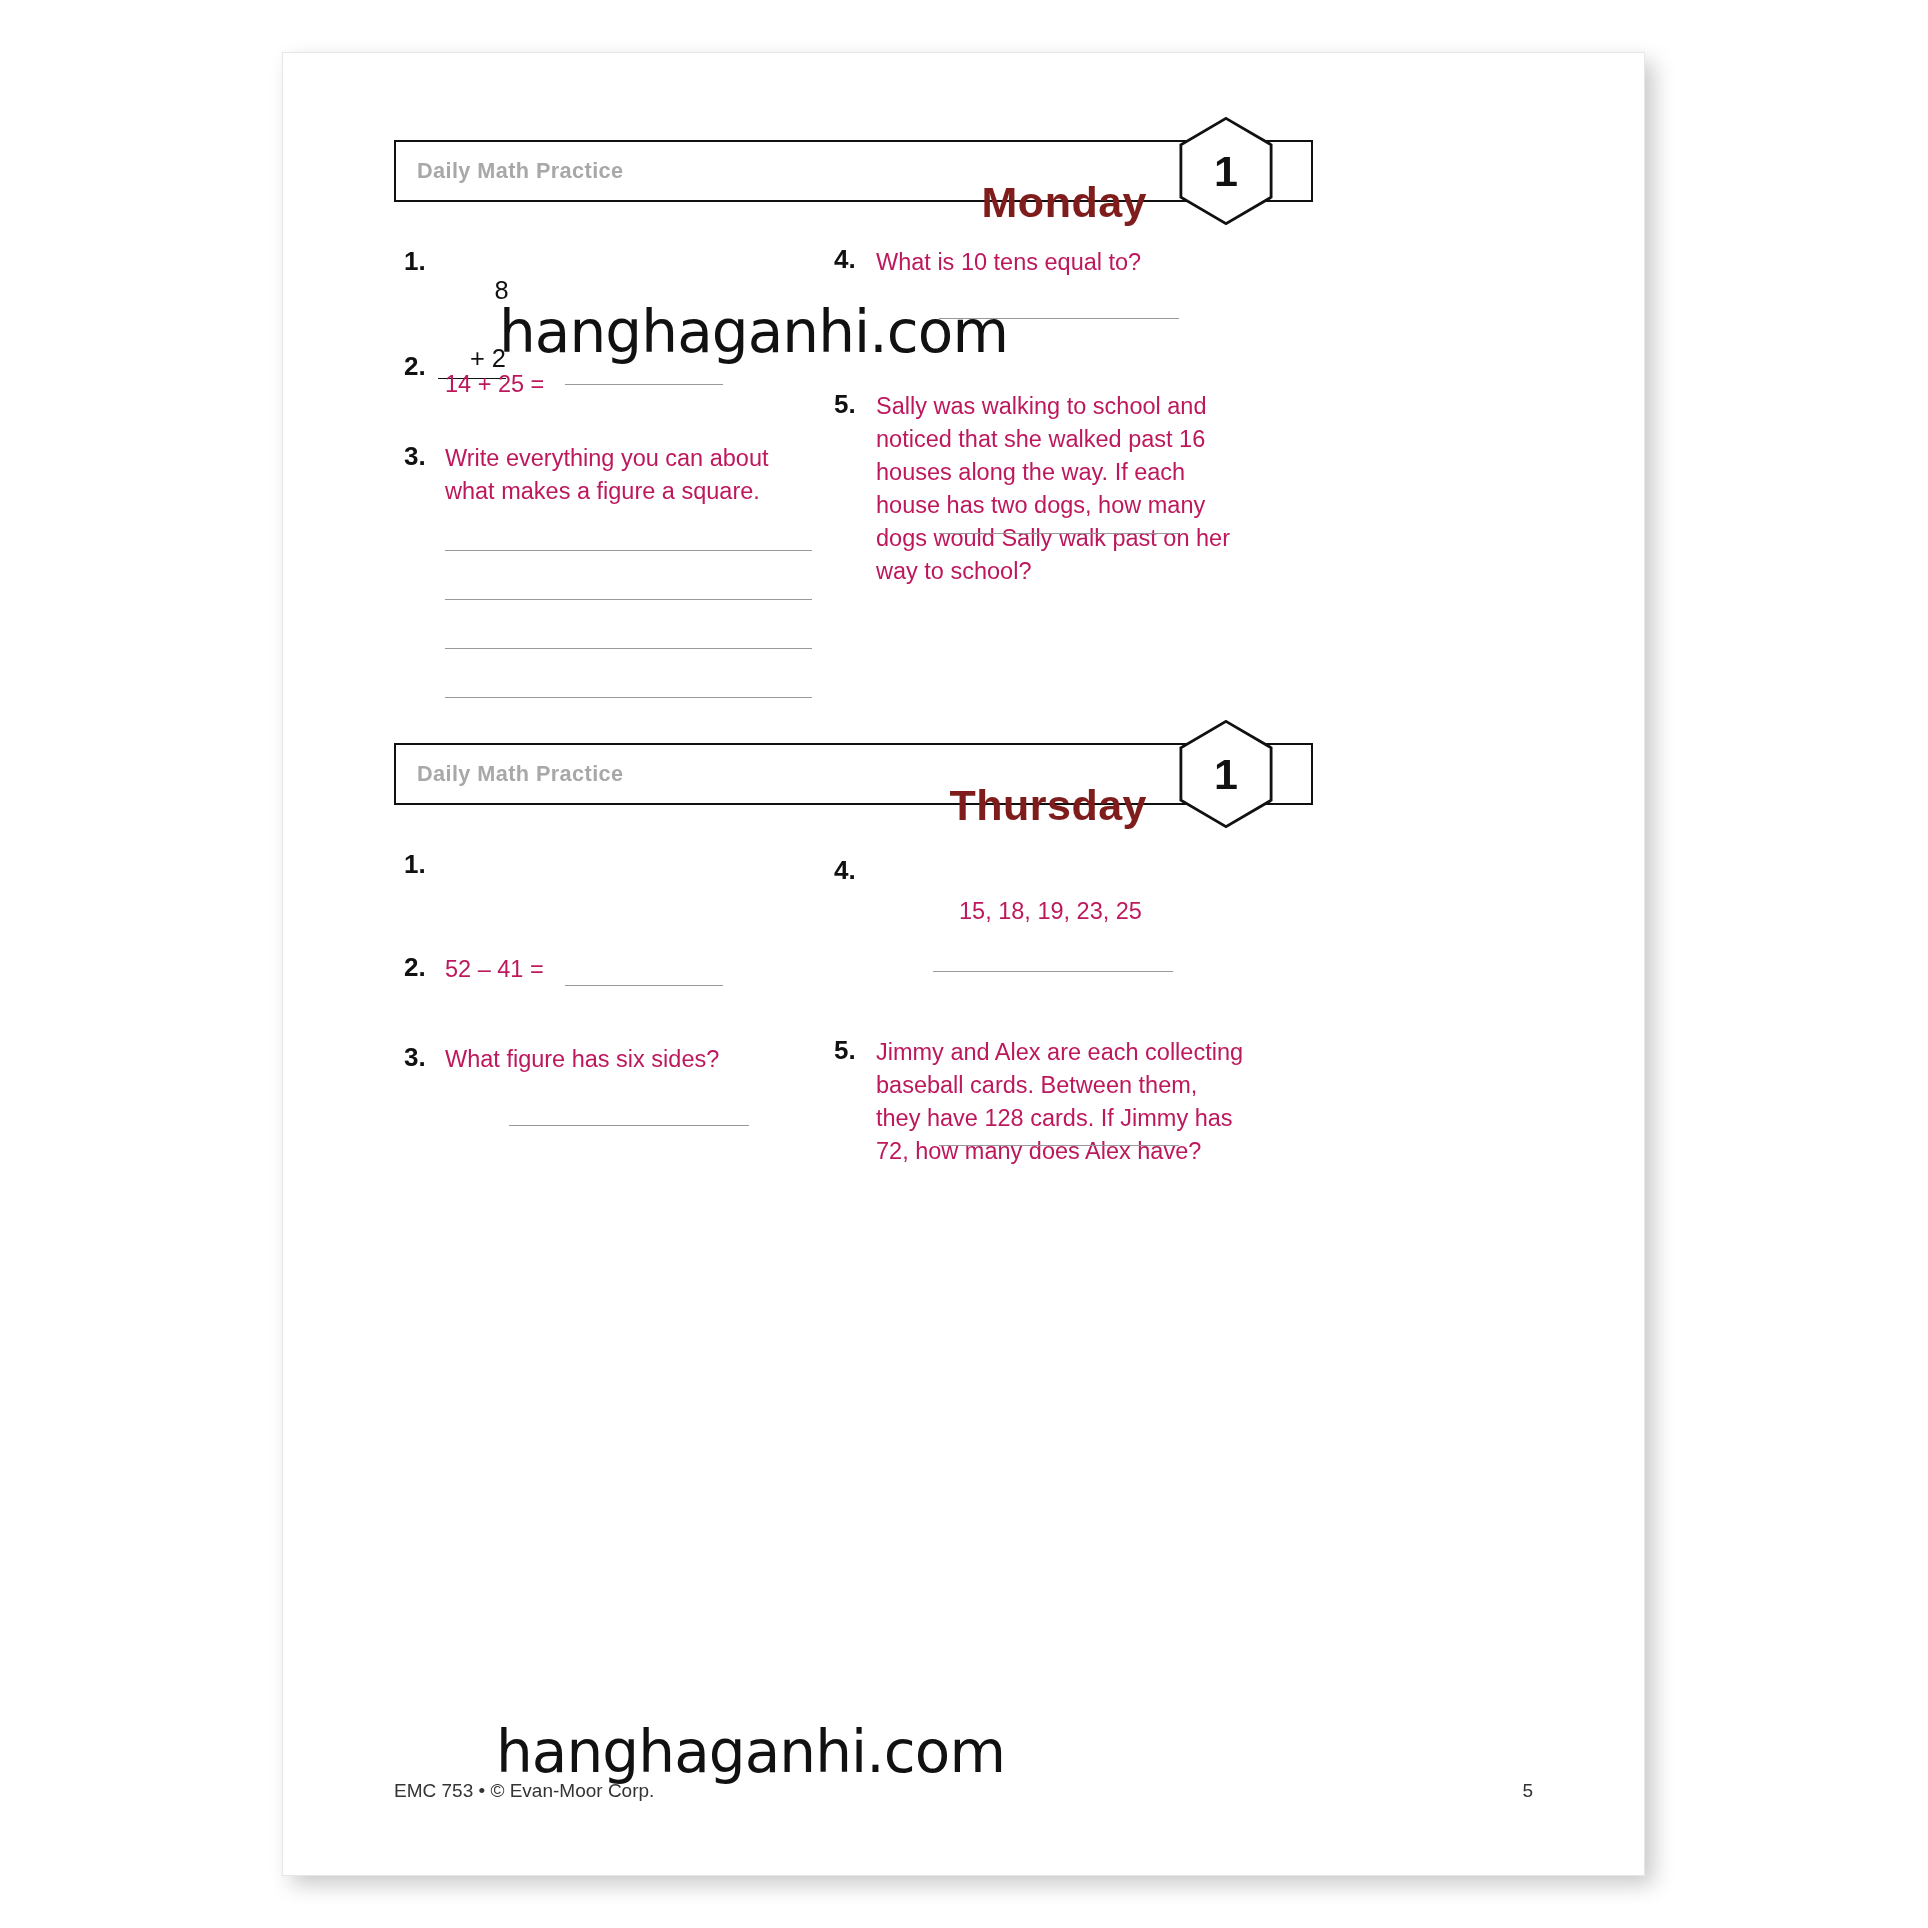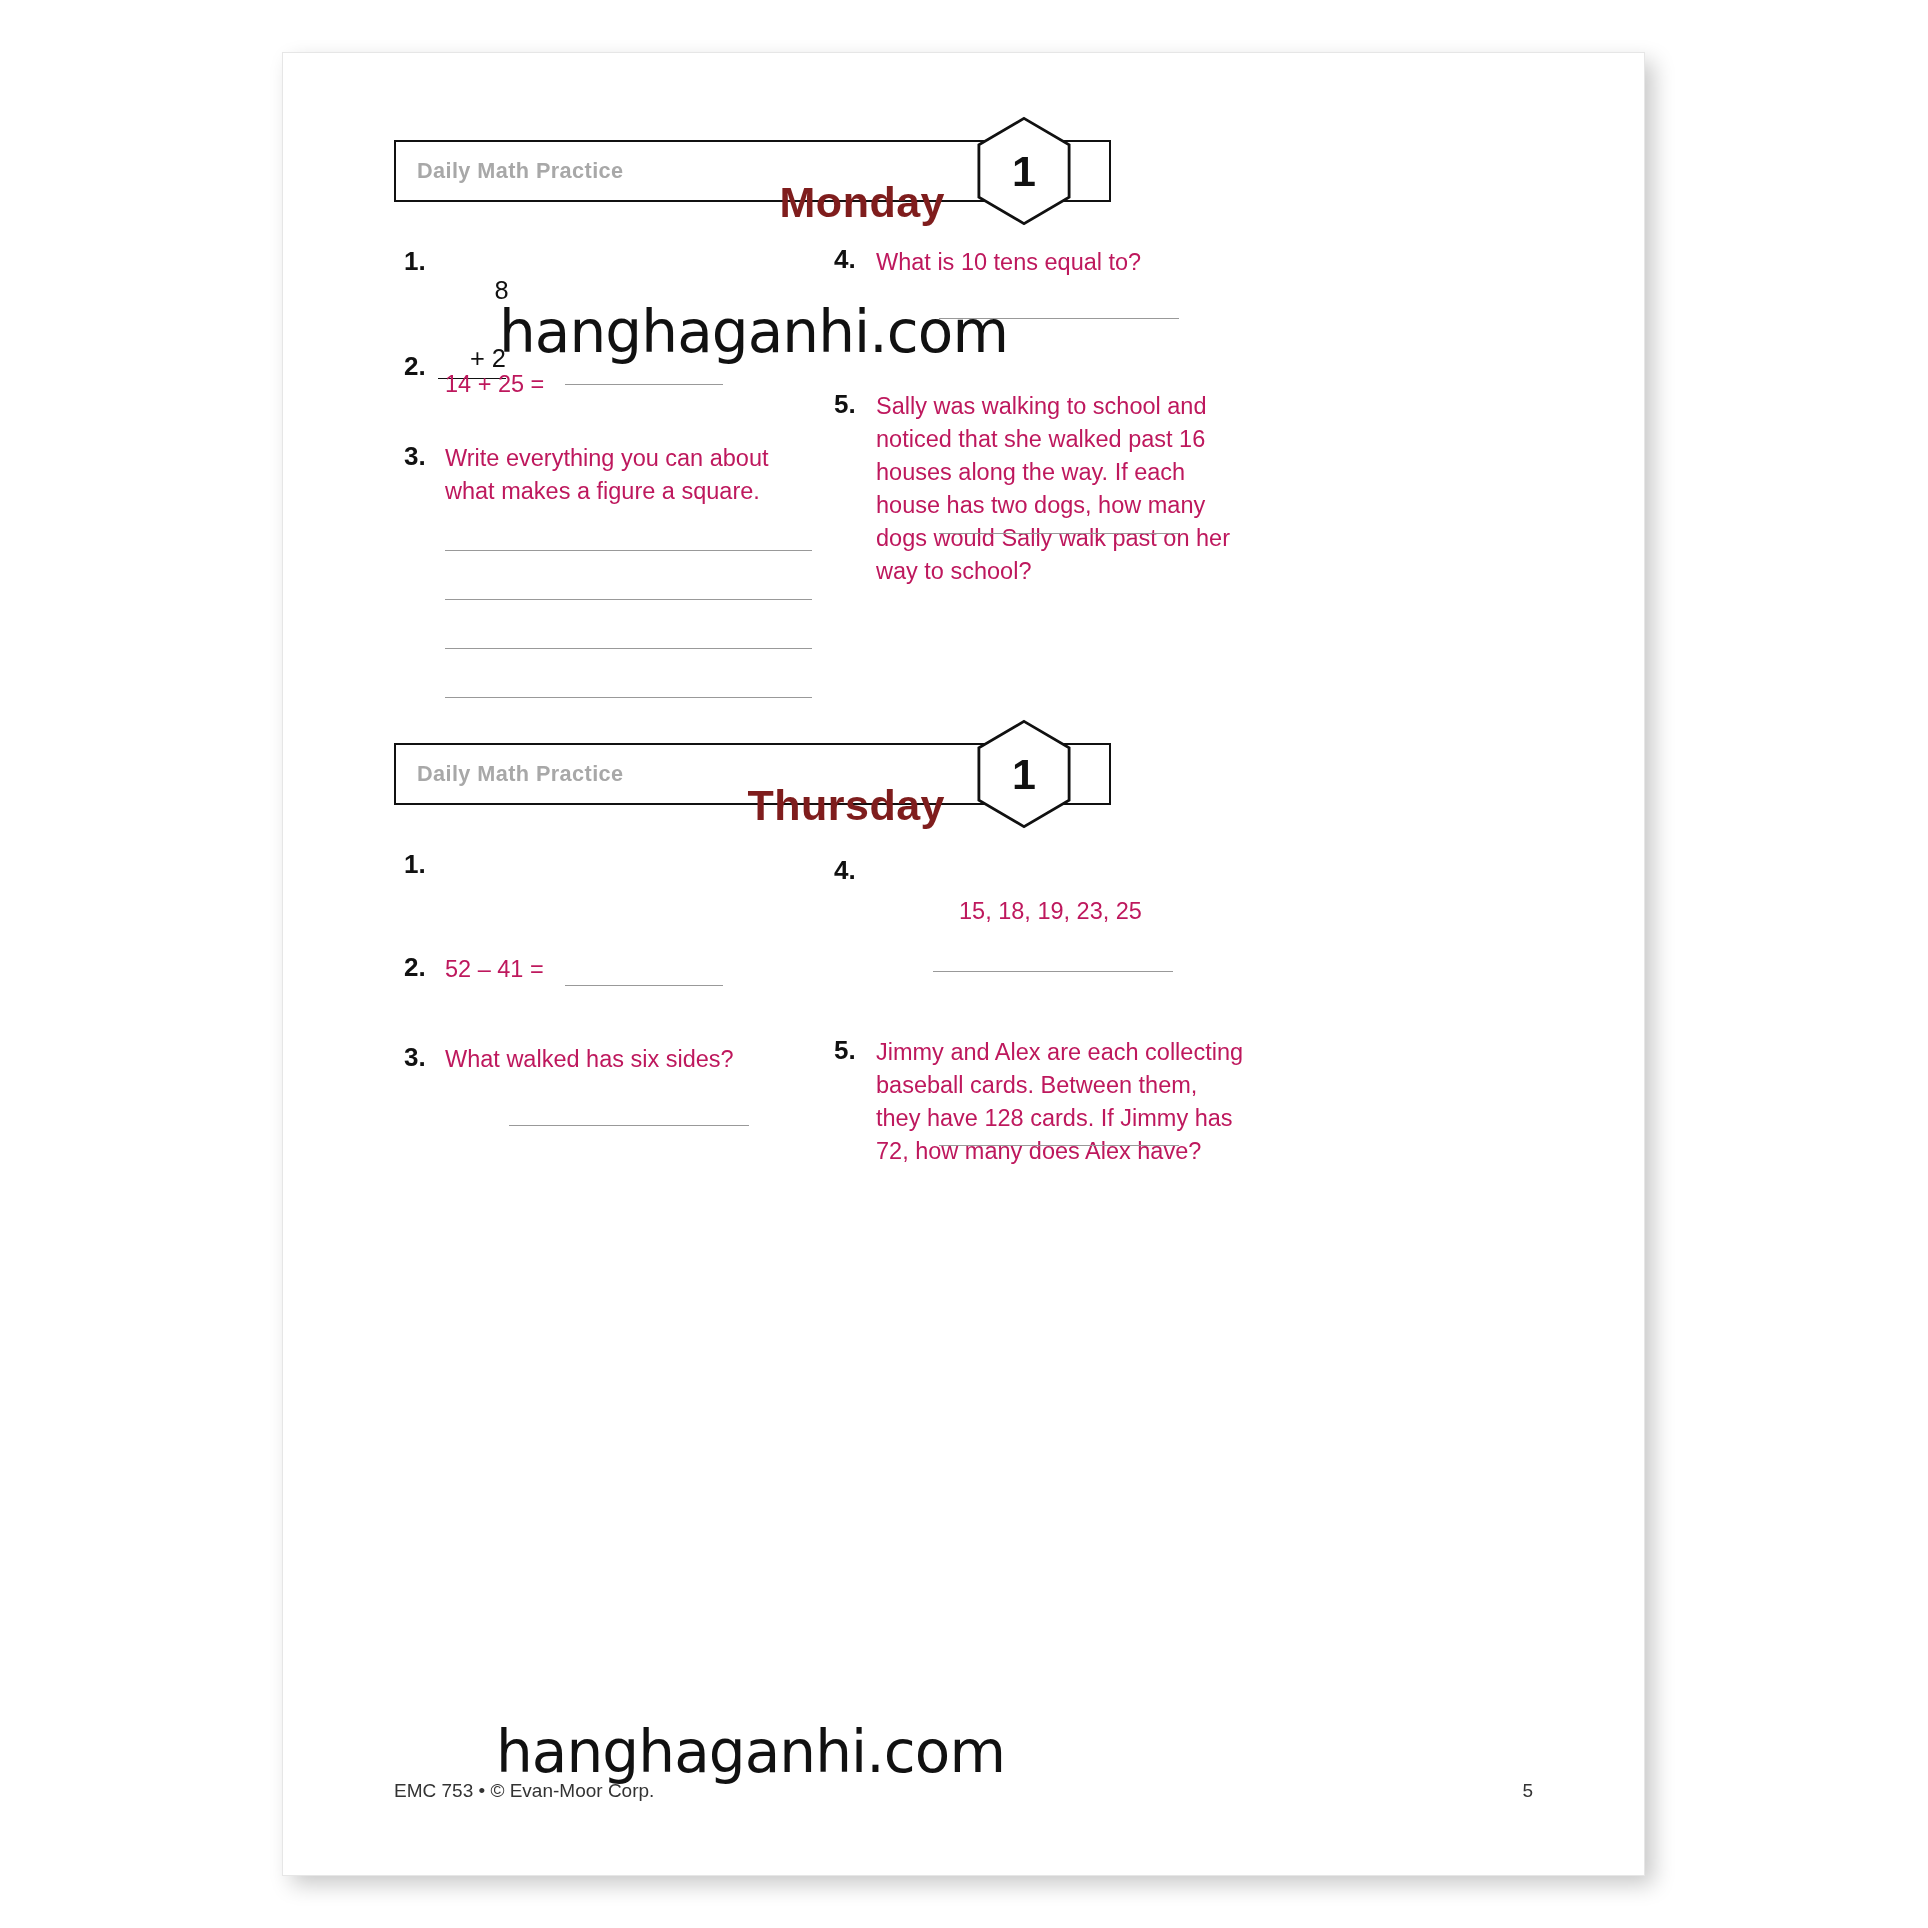--- a/index.html
+++ b/index.html
@@ -39,21 +39,21 @@
     width: 100%;
     height: 100%;
     padding: 0;
   }
 
   
   .banner {
     position: absolute;
     height: 62px;
     left: 111px;
-    width: 717px;
+    width: 919px;
     border: 2.8px solid #111;
     box-sizing: border-box;
     background: #fff;
   }
   .banner .brand {
     position: absolute;
     left: 21px;
     top: 50%;
     transform: translateY(-50%);
     font-size: 21.7px;
@@ -210,21 +210,21 @@
         </span>
       </div>
 
       <span class="qnum" style="left:121px; top:796px;">1.</span>
 
       <span class="qnum" style="left:121px; top:899px;">2.</span>
       <span class="qtext" style="left:162px; top:900px;text-align:right;">52 – 41 =</span>
       <span class="blank" style="left:282px; top:932px; width:158px;"></span>
 
       <span class="qnum" style="left:121px; top:989px;">3.</span>
-      <span class="qtext" style="left:162px; top:990px; width:377px;">What walked has six sides?</span>
+      <span class="qtext" style="left:162px; top:990px; width:377px;">What figure has six sides?</span>
       <span class="blank" style="left:226px; top:1072px; width:240px;"></span>
 
       <span class="qnum" style="left:551px; top:802px;">4.</span>
       <span class="qtext" style="left:676px; top:842px; width:377px;">15, 18, 19, 23, 25</span>
       <span class="blank" style="left:650px; top:918px; width:240px;"></span>
 
       <span class="qnum" style="left:551px; top:982px;">5.</span>
       <span class="qtext" style="left:593px; top:983px; width:372px;">Jimmy and Alex are each collecting baseball cards. Between them, they have 128 cards. If Jimmy has 72, how many does Alex have?</span>
       <span class="blank" style="left:656px; top:1092px; width:240px;"></span>
 

